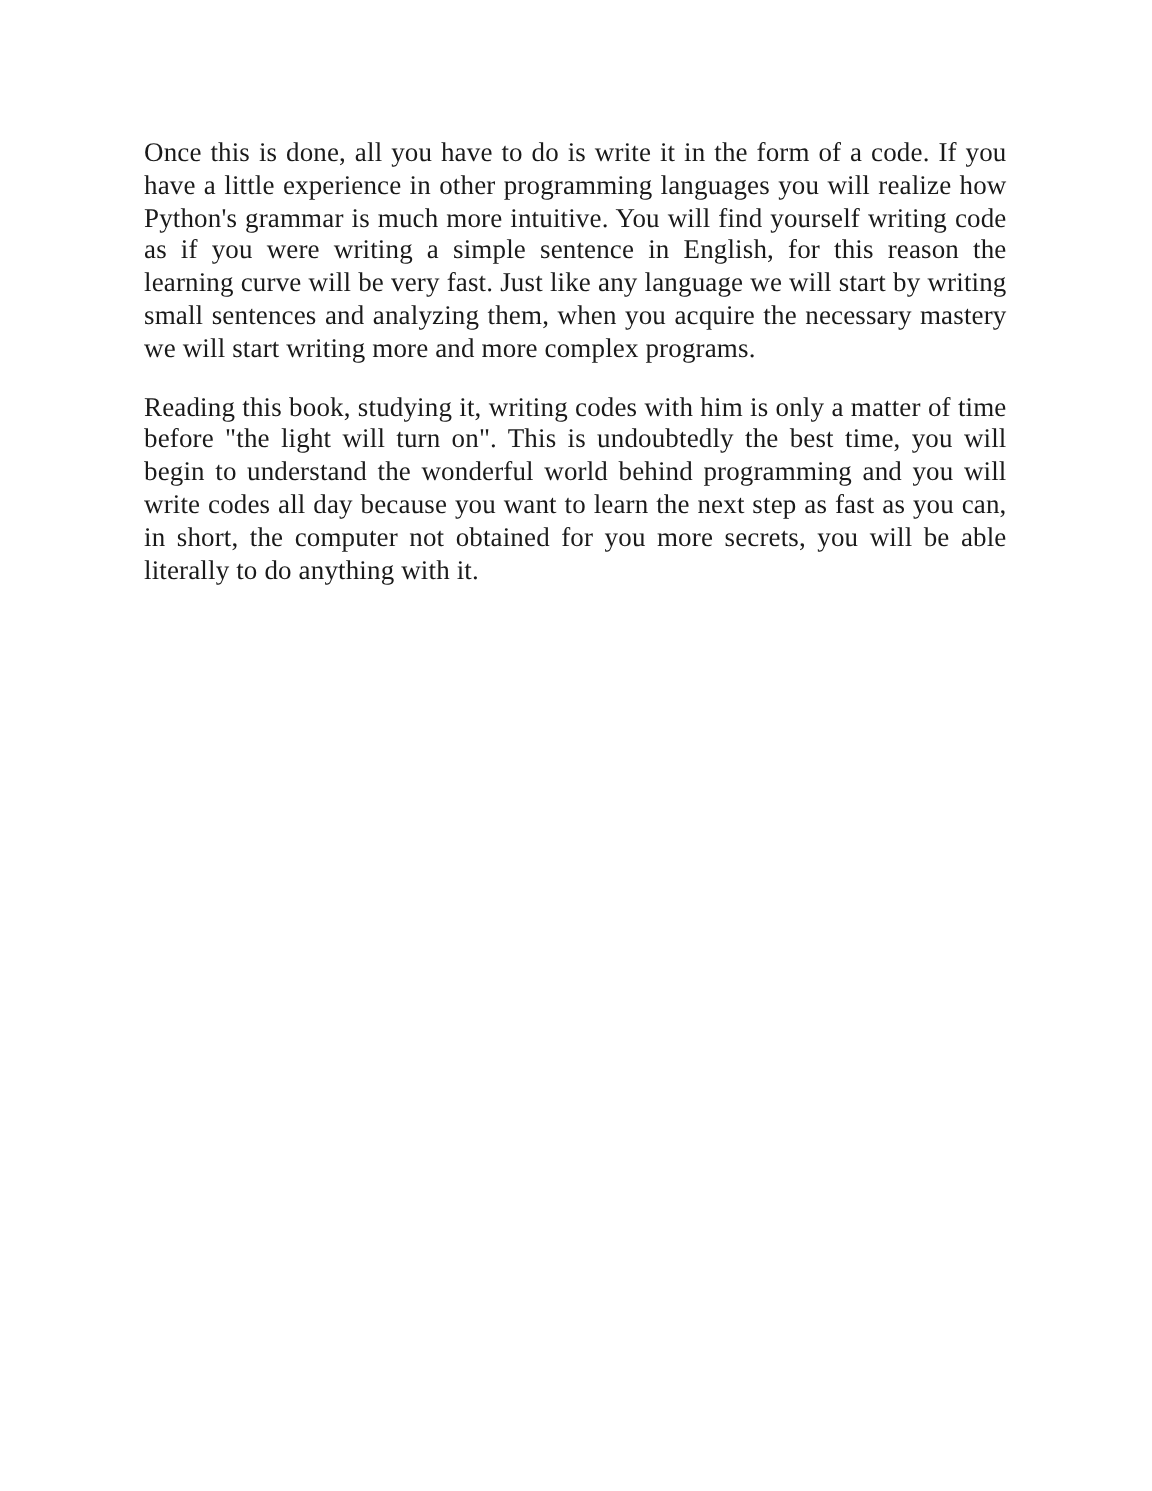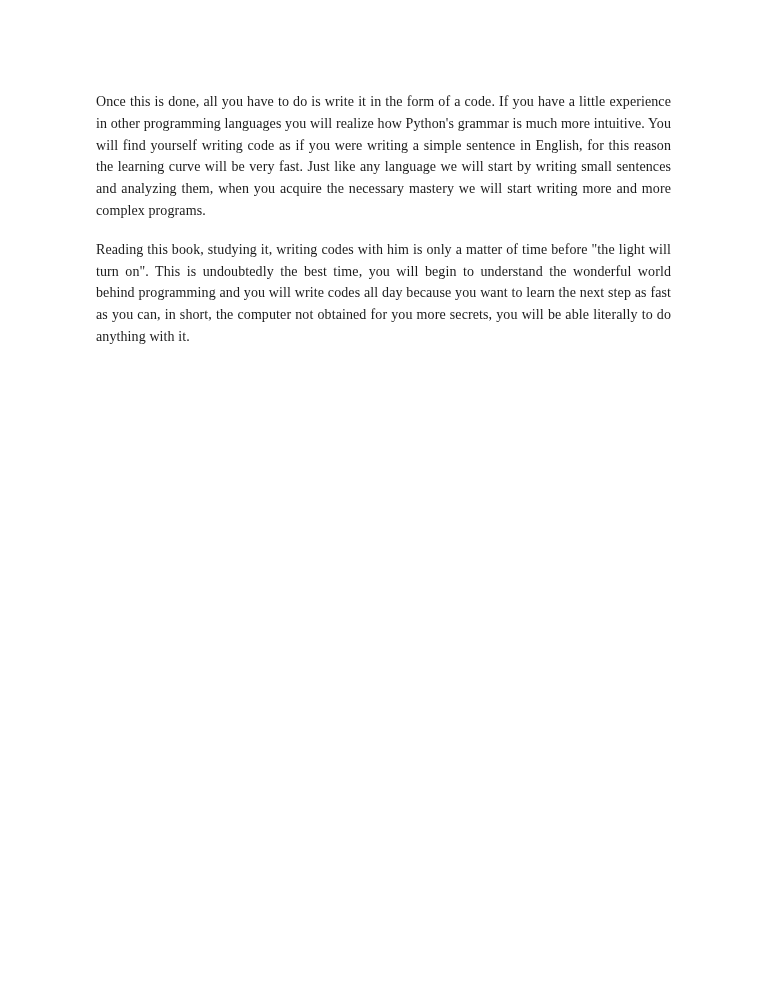--- a/index.html
+++ b/index.html
@@ -15,21 +15,21 @@
     width: 768px;
     height: 994px;
     background: #ffffff;
     box-sizing: border-box;
     padding: 91px 96px 0 96px;
     font-family: "Liberation Serif", "DejaVu Serif", serif;
     color: #1a1a1a;
   }
   .page p {
     margin: 0 1px 17px 0;
-    font-size: 14px;
+    font-size: 18px;
     line-height: 21.8px;
     text-align: justify;
     text-justify: inter-word;
     letter-spacing: 0.1px;
   }
 </style>
 </head>
 <body>
 
 <div class="page">

